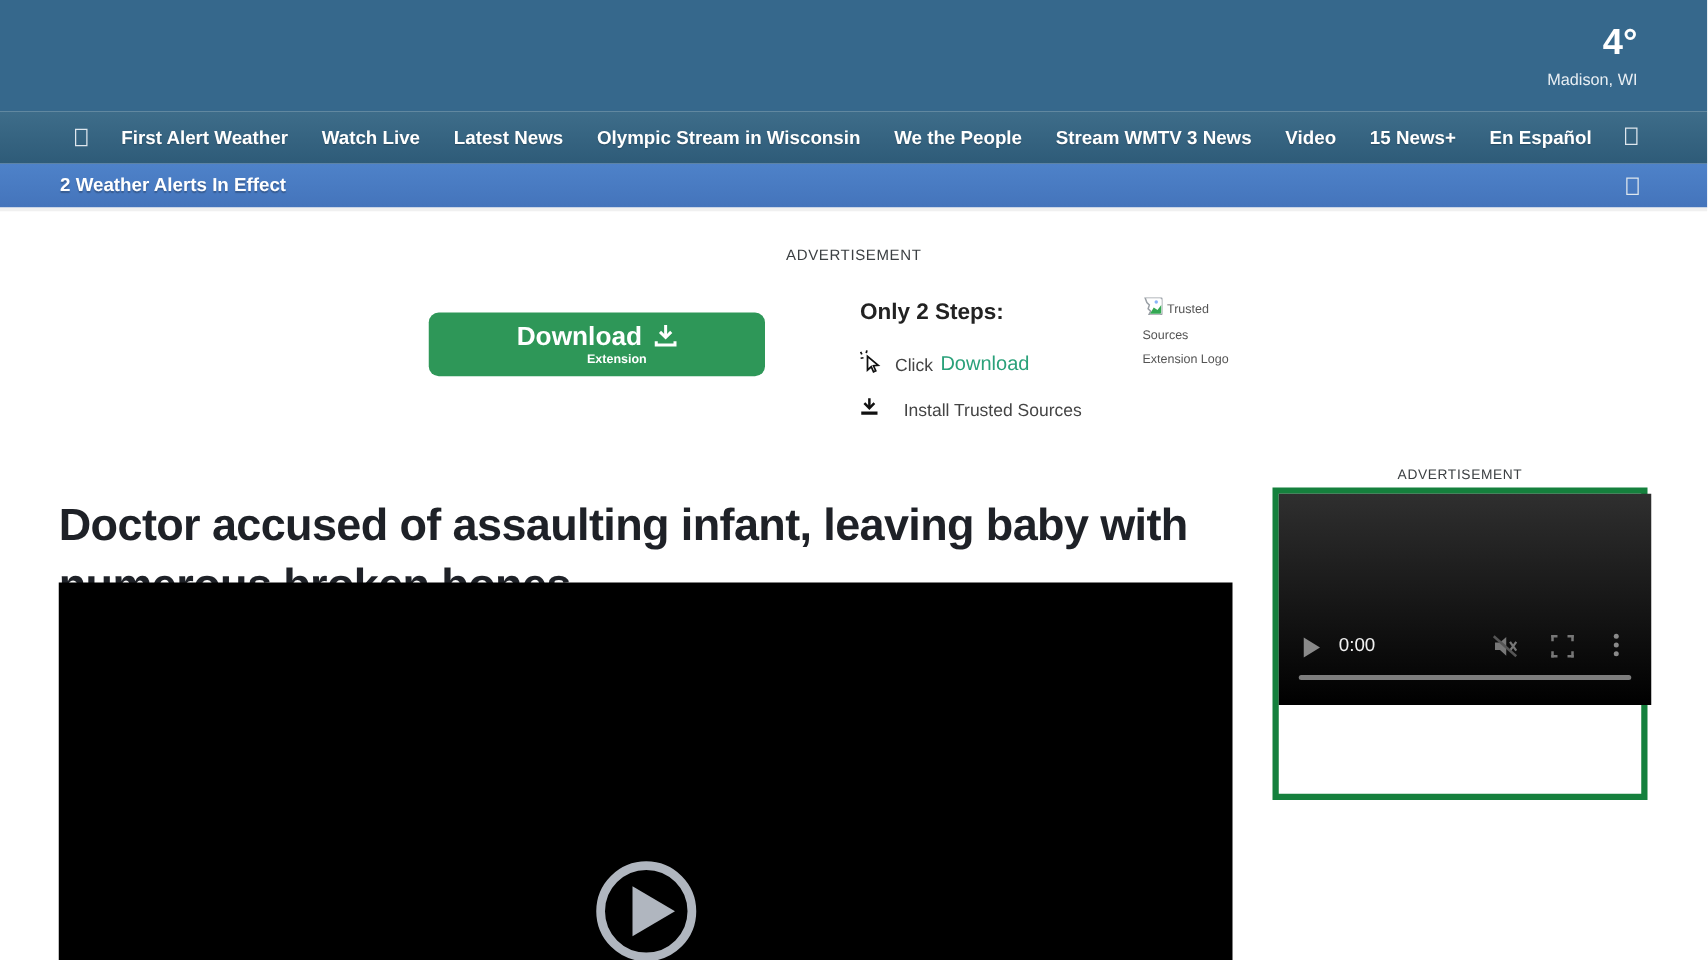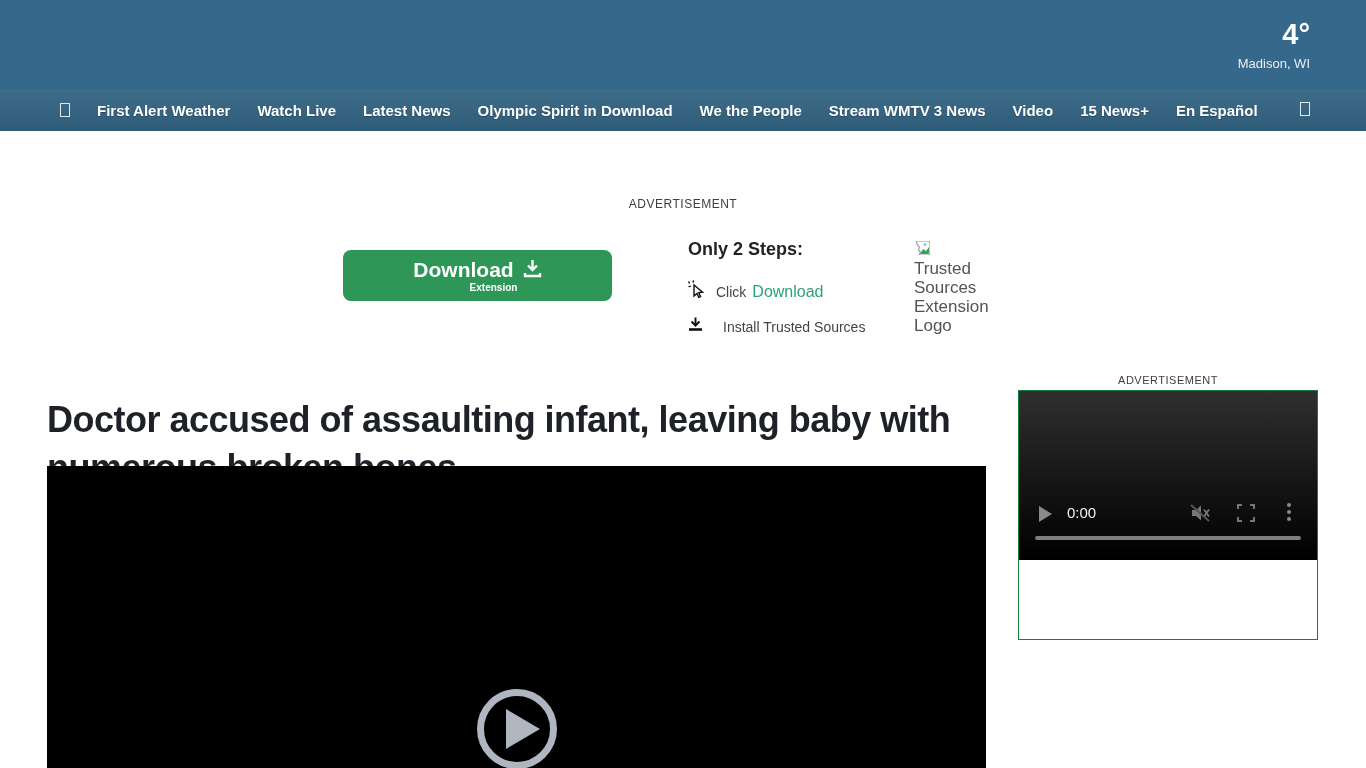--- a/index.html
+++ b/index.html
@@ -43,40 +43,40 @@
   .dl-button .row1 { display:flex; align-items:center; gap:9px; }
   .dl-title { font-size:21px; font-weight:700; line-height:22px; }
   .dl-sub   { font-size:10px; font-weight:700; margin-top:1px;padding-left:32px; }
   .steps { position:absolute; left:688px; top:239px; }
   .steps-title { font-size:18px; font-weight:700; color:#222; }
   .step-row { display:flex; align-items:center; margin-top:20px; }
   .step-prefix { font-size:14px; color:#444; margin-left:10px; }
   .step-link { font-size:16px; color:#2aa17a; margin-left:6px; cursor:pointer; }
   .step2-text { font-size:14px; color:#444; margin-left:20px; }
   .logo-alt { position:absolute; left:914px; top:238px; width:78px;
-              font-size:17px; color:#545454; line-height:19px; }
+              font-size:10px; color:#545454; line-height:19px; }
   .broken-img { display:inline-block; vertical-align:-2px; margin-right:1px; }
 
   
   .headline { position:absolute; left:47px; top:364px; width:950px;
               font-size:36px; font-weight:700; color:#1e2127; line-height:48px;
               letter-spacing:-0.5px;margin-top:32px; }
   .main-video { position:absolute; left:47px; top:466px; width:939px; height:302px;
                 background:#000; cursor:pointer; }
   .big-play { position:absolute; left:430px; top:223px; width:80px; height:80px;
               border:7px solid #b0b6bf; border-radius:50%; }
   .big-play .tri { position:absolute; left:22px; top:13px; width:0; height:0;
                    border-left:34px solid #b0b6bf; border-top:20px solid transparent;
                    border-bottom:20px solid transparent; }
 
   
   .ad-label-side { position:absolute; left:1018px; top:374px; width:300px; text-align:center;
                    font-size:11px; color:#3c4043; letter-spacing:.5px; }
   .side-ad-box { position:absolute; left:1018px; top:390px; width:300px; height:250px;
-                 background:#fff; border:1px solid #15803d; }
+                 background:#fff; border:5px solid #15803d; }
   .side-video { position:absolute; left:0; top:0; width:298px; height:169px;
                 background:linear-gradient(#2f2f2f 0%, #151515 55%, #000 100%); cursor:pointer; }
   .sv-controls { position:absolute; left:0; top:108px; width:298px; height:30px; }
   .sv-play { position:absolute; left:20px; top:7px; width:0; height:0;
              border-left:13px solid #8a8a8a; border-top:8px solid transparent;
              border-bottom:8px solid transparent; cursor:pointer; }
   .sv-time { position:absolute; left:48px; top:5px; color:#f1f1f1; font-size:15px; }
   .sv-mute { position:absolute; left:170px; top:4px; cursor:pointer; }
   .sv-fs   { position:absolute; left:218px; top:5px; width:18px; height:18px; cursor:pointer; }
   .sv-fs i { position:absolute; width:5px; height:5px; border:2px solid #777; }
@@ -101,30 +101,34 @@
       <div class="loc">Madison, WI</div>
     </div>
   </div>
 
   <div class="nav-bar">
     <div class="nav-items">
       <span class="tofu"></span>
       <span class="nav-item">First Alert Weather</span>
       <span class="nav-item">Watch Live</span>
       <span class="nav-item">Latest News</span>
-      <span class="nav-item">Olympic Spirit in Download</span>
+      <span class="nav-item">Olympic Stream in Wisconsin</span>
       <span class="nav-item">We the People</span>
       <span class="nav-item">Stream WMTV 3 News</span>
       <span class="nav-item">Video</span>
       <span class="nav-item">15 News+</span>
       <span class="nav-item">En Español</span>
     </div>
     <span class="tofu nav-right"></span>
   </div>
 
+  <div class="alert-bar">
+    <span class="alert-text">2 Weather Alerts In Effect</span>
+    <span class="tofu alert-chevron"></span>
+  </div>
 
   <div class="ad-label-top">ADVERTISEMENT</div>
 
   <button class="dl-button">
     <span class="row1">
       <span class="dl-title">Download</span>
       <span>
         <svg width="19" height="19" viewBox="0 0 19 19">
             <g stroke="#fff" stroke-width="2.4" fill="none">
               <path d="M9.5 1 v9"></path>

